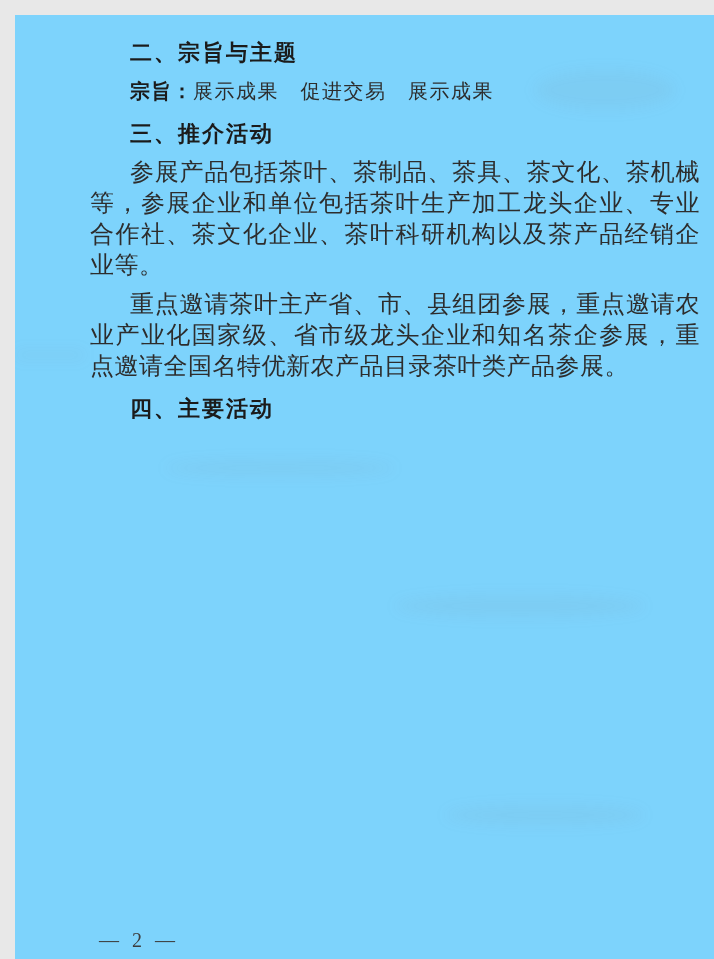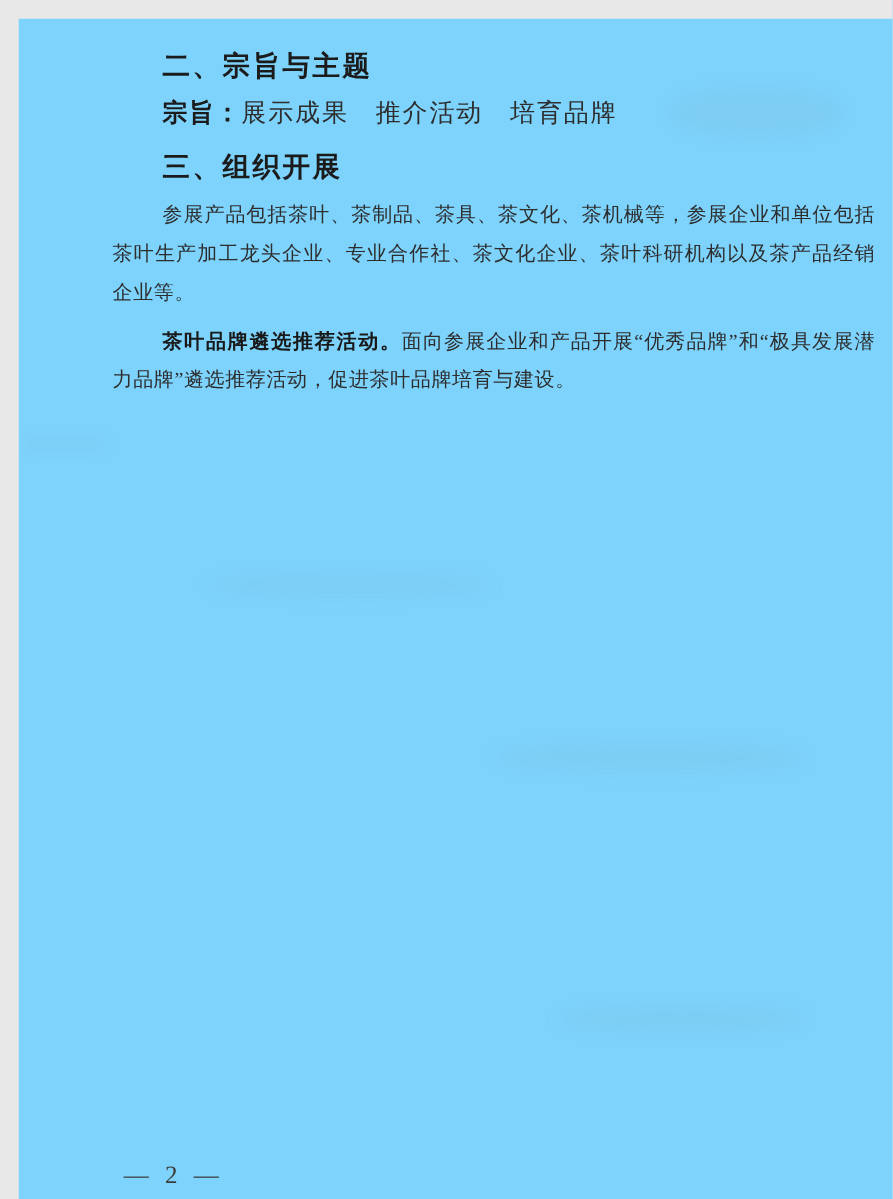--- a/index.html
+++ b/index.html
@@ -57,21 +57,21 @@
     letter-spacing: 1.5px;
     color: #2d2d2d;
   }
   .labeled .lead {
     font-family: "Liberation Sans", sans-serif;
     font-weight: 700;
     color: #1b1b1b;
     letter-spacing: 1px;
   }
   .para {
-    font-size: 16px;
+    font-size: 24px;
     line-height: 31px;
     letter-spacing: 0.5px;
     text-indent: 40px;
     text-align: justify;
     color: #2d2d2d;
   }
   .para .lead {
     font-weight: 700;
     color: #191919;
     letter-spacing: 1px;
@@ -94,35 +94,34 @@
   <div class="smudge s2"></div>
   <div class="smudge s3"></div>
   <div class="smudge s4"></div>
   <div class="smudge s5"></div>
 
   <div class="content">
 
     <div class="block first heading">二、宗旨与主题</div>
 
     <div class="block labeled">
-      <span class="lead">宗旨：</span><span>展示成果　推介活动　培育品牌</span>
+      <span class="lead">宗旨：</span><span>展示成果　促进交易　展示成果</span>
     </div>
 
 
-    <div class="block heading">三、组织开展</div>
+    <div class="block heading">三、推介活动</div>
 
     <p class="block para">参展产品包括茶叶、茶制品、茶具、茶文化、茶机械等，参展企业和单位包括茶叶生产加工龙头企业、专业合作社、茶文化企业、茶叶科研机构以及茶产品经销企业等。</p>
 
+    <p class="block para">重点邀请茶叶主产省、市、县组团参展，重点邀请农业产业化国家级、省市级龙头企业和知名茶企参展，重点邀请全国名特优新农产品目录茶叶类产品参展。</p>
+
+    <div class="block heading">四、主要活动</div>
 
 
 
-
-    <p class="block para">
-      <span class="lead">茶叶品牌遴选推荐活动。</span><span>面向参展企业和产品开展“优秀品牌”和“极具发展潜力品牌”遴选推荐活动，促进茶叶品牌培育与建设。</span>
-    </p>
 
 
 
   </div>
 
   <div class="footer">— 2 —</div>
 
 </div>
 
 </body></html>

